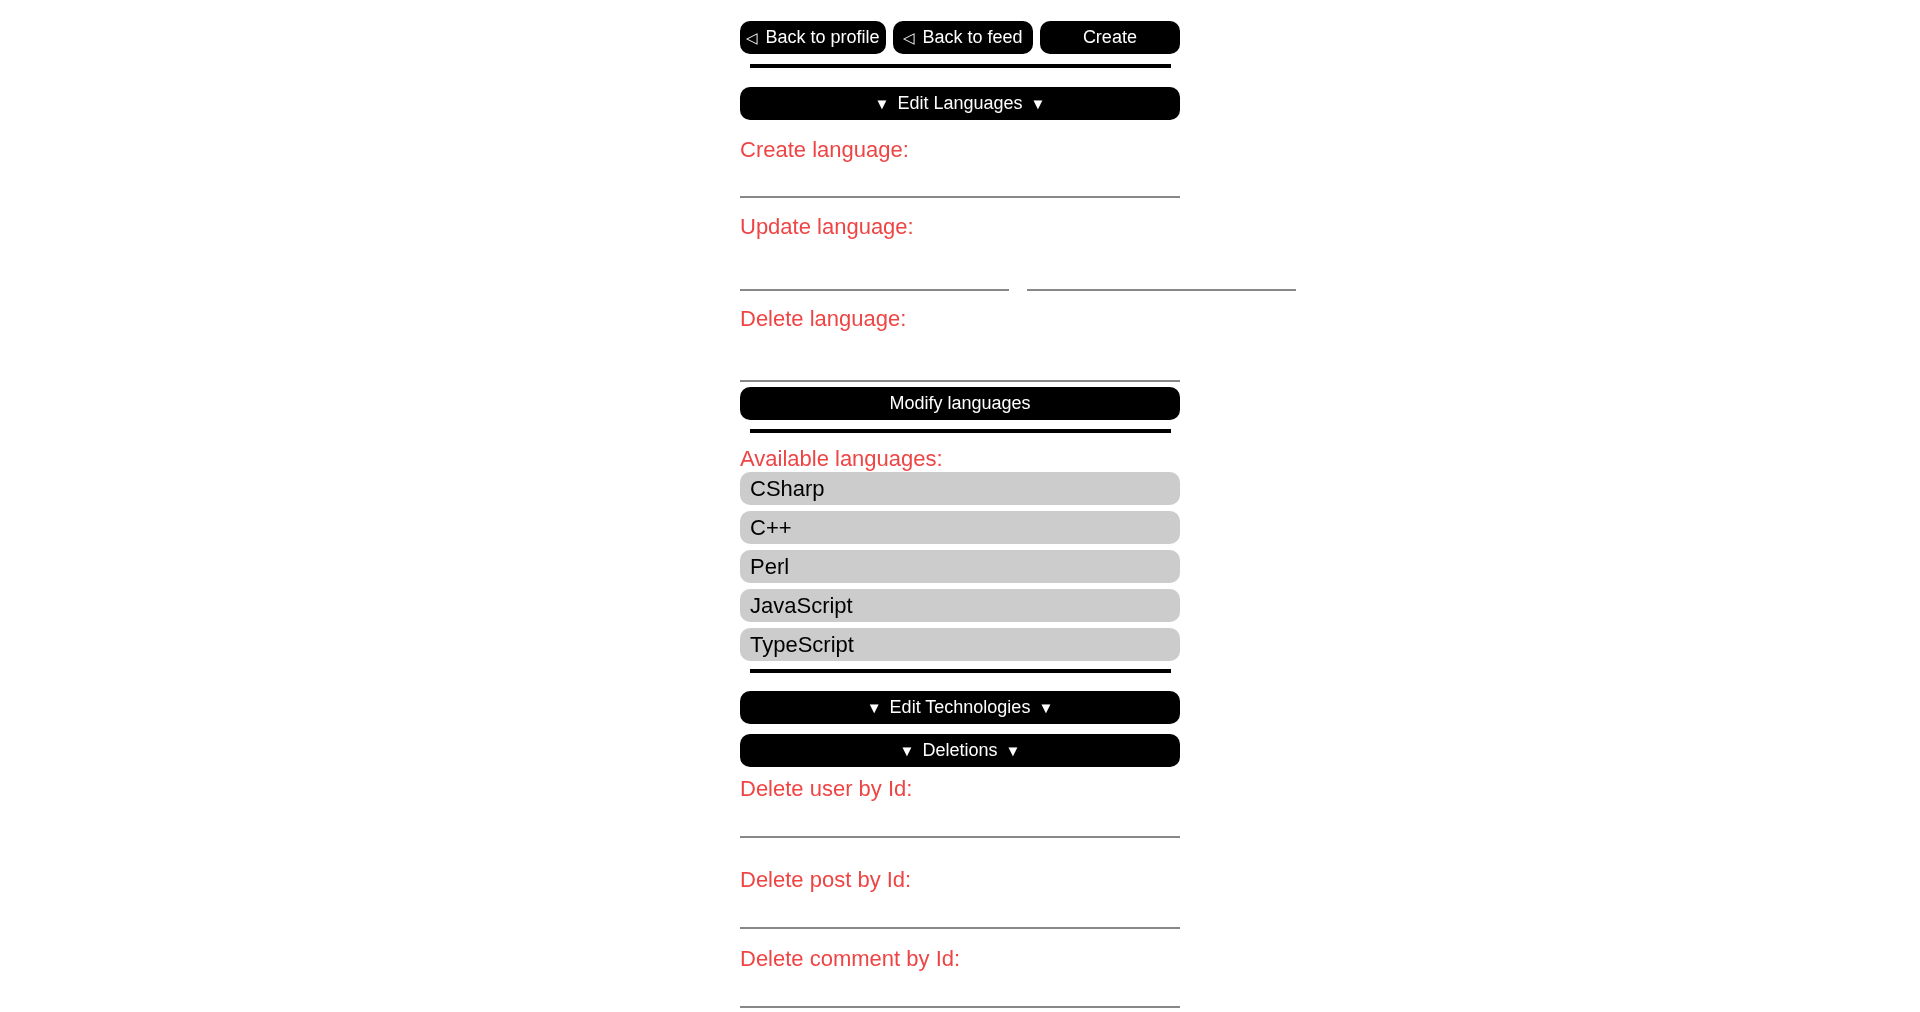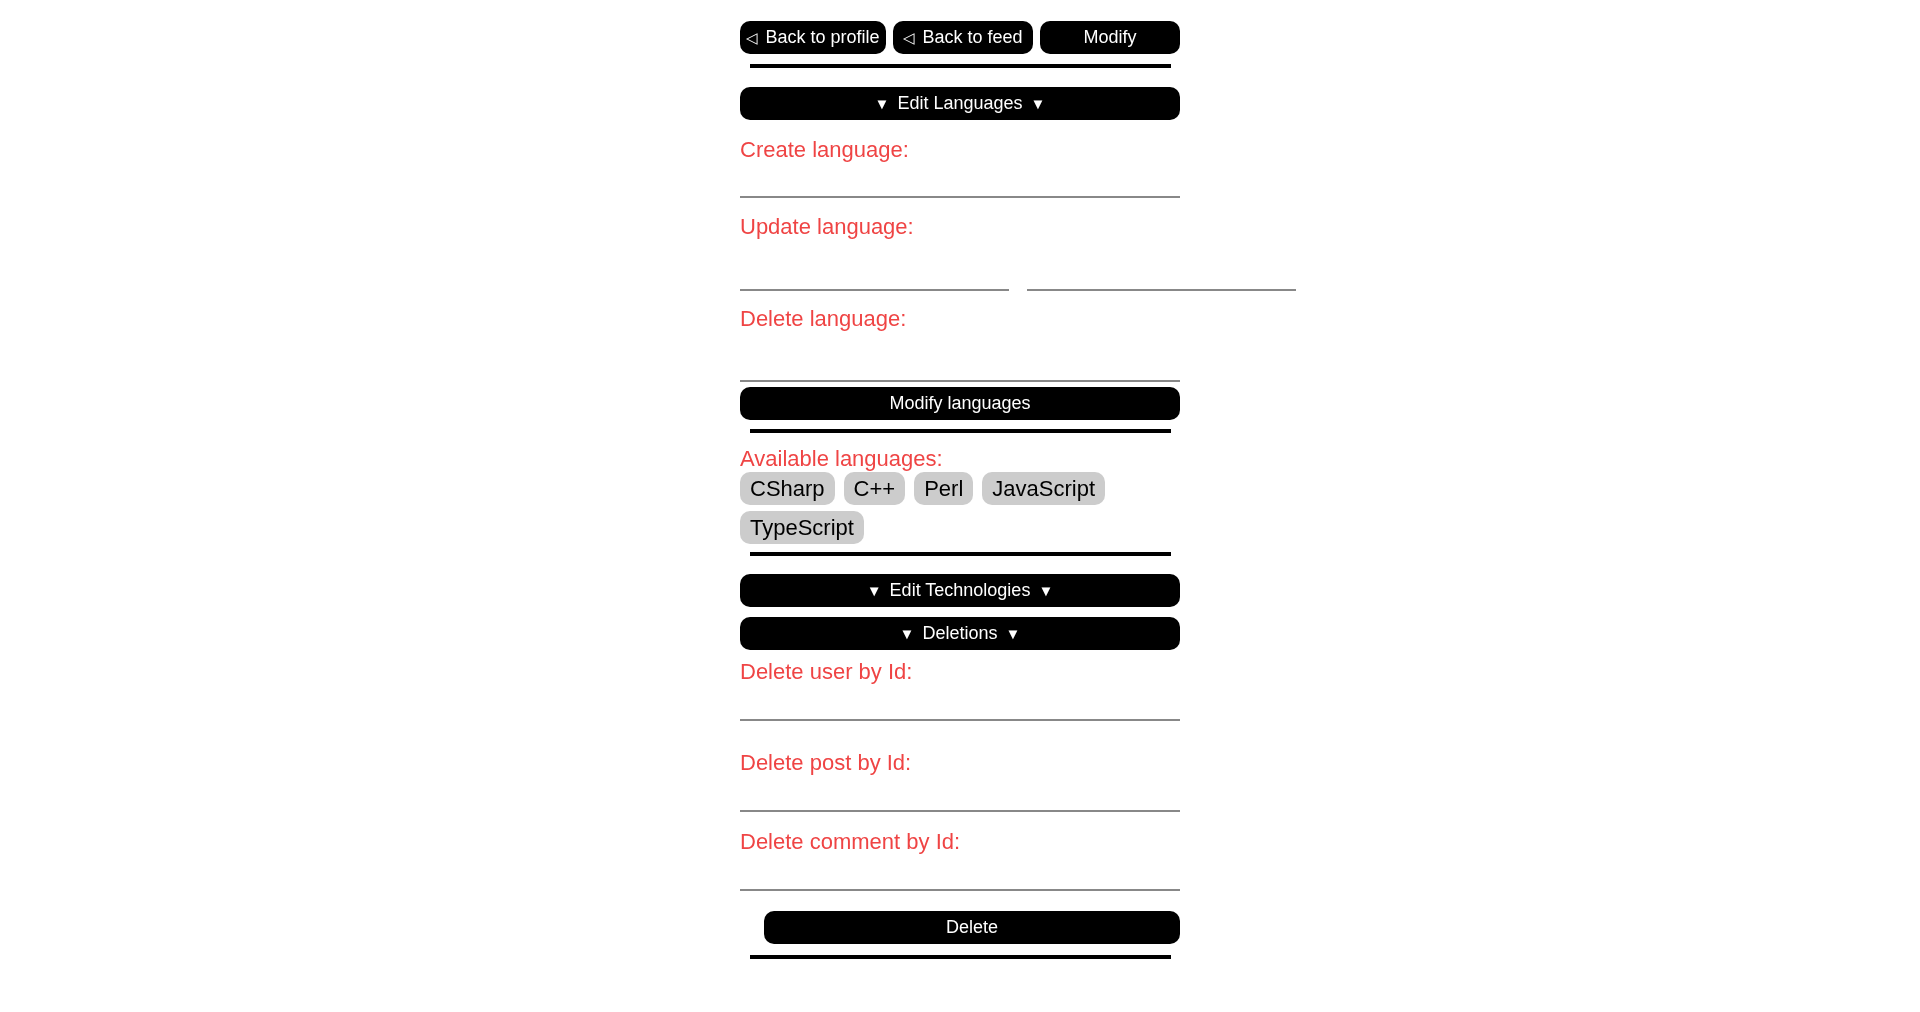--- a/index.html
+++ b/index.html
@@ -80,20 +80,21 @@
     gap: 18px;
     margin-top: 24px;
   }
   .input-pair .line-input { flex: 1; width: auto; }
   
   .tags {
     display: flex;
     flex-wrap: wrap;
     gap: 6px 9px;
     margin-top: 1px;
+    flex-direction: column;
   }
   .tag {
     display: inline-block;
     background: #cccccc;
     color: #000000;
     border-radius: 10px;
     font-size: 22px;
     line-height: 25px;
     padding: 4px 10px;
     cursor: pointer;
@@ -125,21 +126,21 @@
   <div class="btn-row">
     <button class="btn">
       <span class="tri">◁</span>
       <span>Back to profile</span>
     </button>
     <button class="btn">
       <span class="tri">◁</span>
       <span>Back to feed</span>
     </button>
     <button class="btn">
-      <span>Modify</span>
+      <span>Create</span>
     </button>
   </div>
 
   <div class="divider after-btn"></div>
 
   <div class="btn-block mt-toggle-1">
     <button class="btn" style="width:100%">
       <span class="tri">▼</span>
       <span>Edit Languages</span>
       <span class="tri">▼</span>

